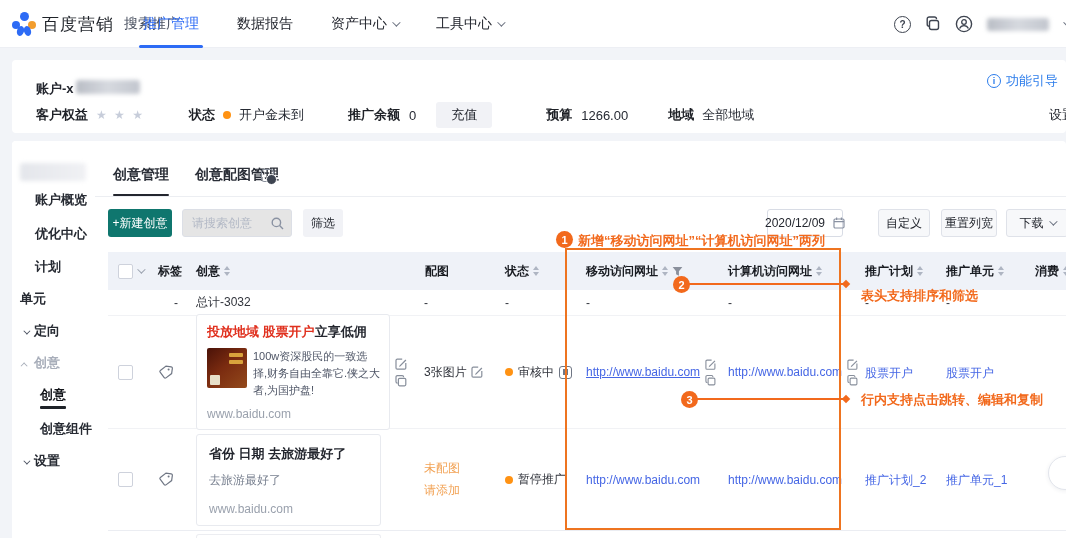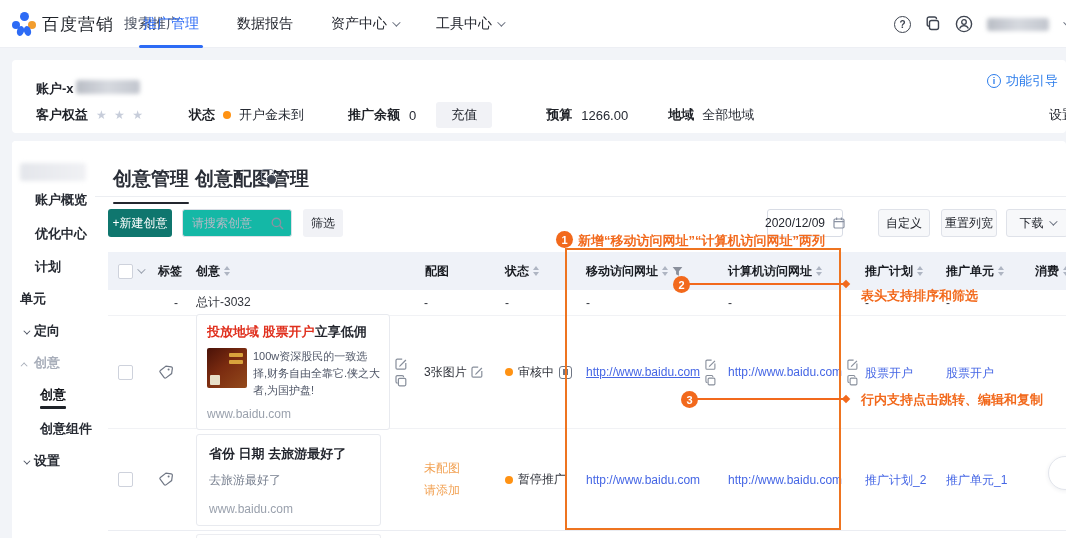--- a/index.html
+++ b/index.html
@@ -53,30 +53,30 @@
   .sb-item { position:absolute; font-size:13px; font-weight:600; color:#272B33; cursor:pointer; white-space:nowrap; }
   .sb-item .chev { border-color:#4A5160; width:5px; height:5px; margin-right:6px; }
   .sb-item.muted { color:#A8AEBA; }
   .sb-item.muted .chev { border-color:#A8AEBA; }
   .sb-item.active { color:#14161B; font-weight:700; }
   .sb-underline { position:absolute; left:28px; width:26px; height:2.5px; background:#1F2329; border-radius:1px; }
 
   .content { position:absolute; left:83px; top:0; right:0; bottom:0; }
 
   
-  .ctab { position:absolute; top:25px; font-size:19px; font-weight:700; color:#2A2E37; cursor:pointer; }
+  .ctab { position:absolute; top:25px; font-size:14px; font-weight:700; color:#2A2E37; cursor:pointer; }
   .ctab.active::after { content:""; position:absolute; left:0; right:0; bottom:-12px; height:2.5px; background:#23262E; border-radius:1px; }
   .ctab-icon { position:absolute; left:166px; top:28px; width:13px; height:13px; border:1.3px solid #8A909C; border-radius:3px; cursor:pointer; }
   .ctab-icon::after { content:""; position:absolute; right:-4px; bottom:-4px; width:9px; height:9px; background:#3E4450; border-radius:50%; border:1.5px solid #fff; }
   .ctabs-divider { position:absolute; left:0; right:0; top:55px; height:1px; background:#ECEEF2; }
 
   
   .toolbar { position:absolute; left:0; right:0; top:68px; height:28px; }
   .btn-primary { position:absolute; left:13px; top:0; width:64px; height:28px; background:#0f766e; color:#fff; font-size:12px; border:none; border-radius:3px; cursor:pointer; }
-  .search-box { position:absolute; left:87px; top:0; width:110px; height:28px; border:1px solid #DCDFE6; border-radius:3px; background:#14b8a6; display:flex; align-items:center; }
+  .search-box { position:absolute; left:87px; top:0; width:110px; height:28px; border:1px solid #DCDFE6; border-radius:3px; background:#e5e5e5; display:flex; align-items:center; }
   .search-box input { border:none; outline:none; flex:1; min-width:0; font-size:12px; padding:0 4px 0 9px; color:#2A2E37; font-family:inherit; background:transparent; }
   .search-box input::placeholder { color:#B3B9C6; }
   .search-ic { margin-right:7px; flex:none; }
   .btn-plain { position:absolute; top:0; height:28px; font-size:12px; color:#23262E; border-radius:3px; cursor:pointer; display:flex; align-items:center; justify-content:center; gap:5px; }
   .btn-filter { left:208px; width:40px; background:#F1F2F6; border:none; }
   .btn-date { left:672px; width:76px; background:#fff; border:1px solid #D8DCE5; gap:8px; }
   .btn-custom { left:783px; width:52px; background:#F7F8FA; border:1px solid #DFE2E9; }
   .btn-reset { left:846px; width:56px; background:#F7F8FA; border:1px solid #DFE2E9; }
   .btn-download { left:911px; width:62px; background:#F7F8FA; border:1px solid #DFE2E9; }
 

